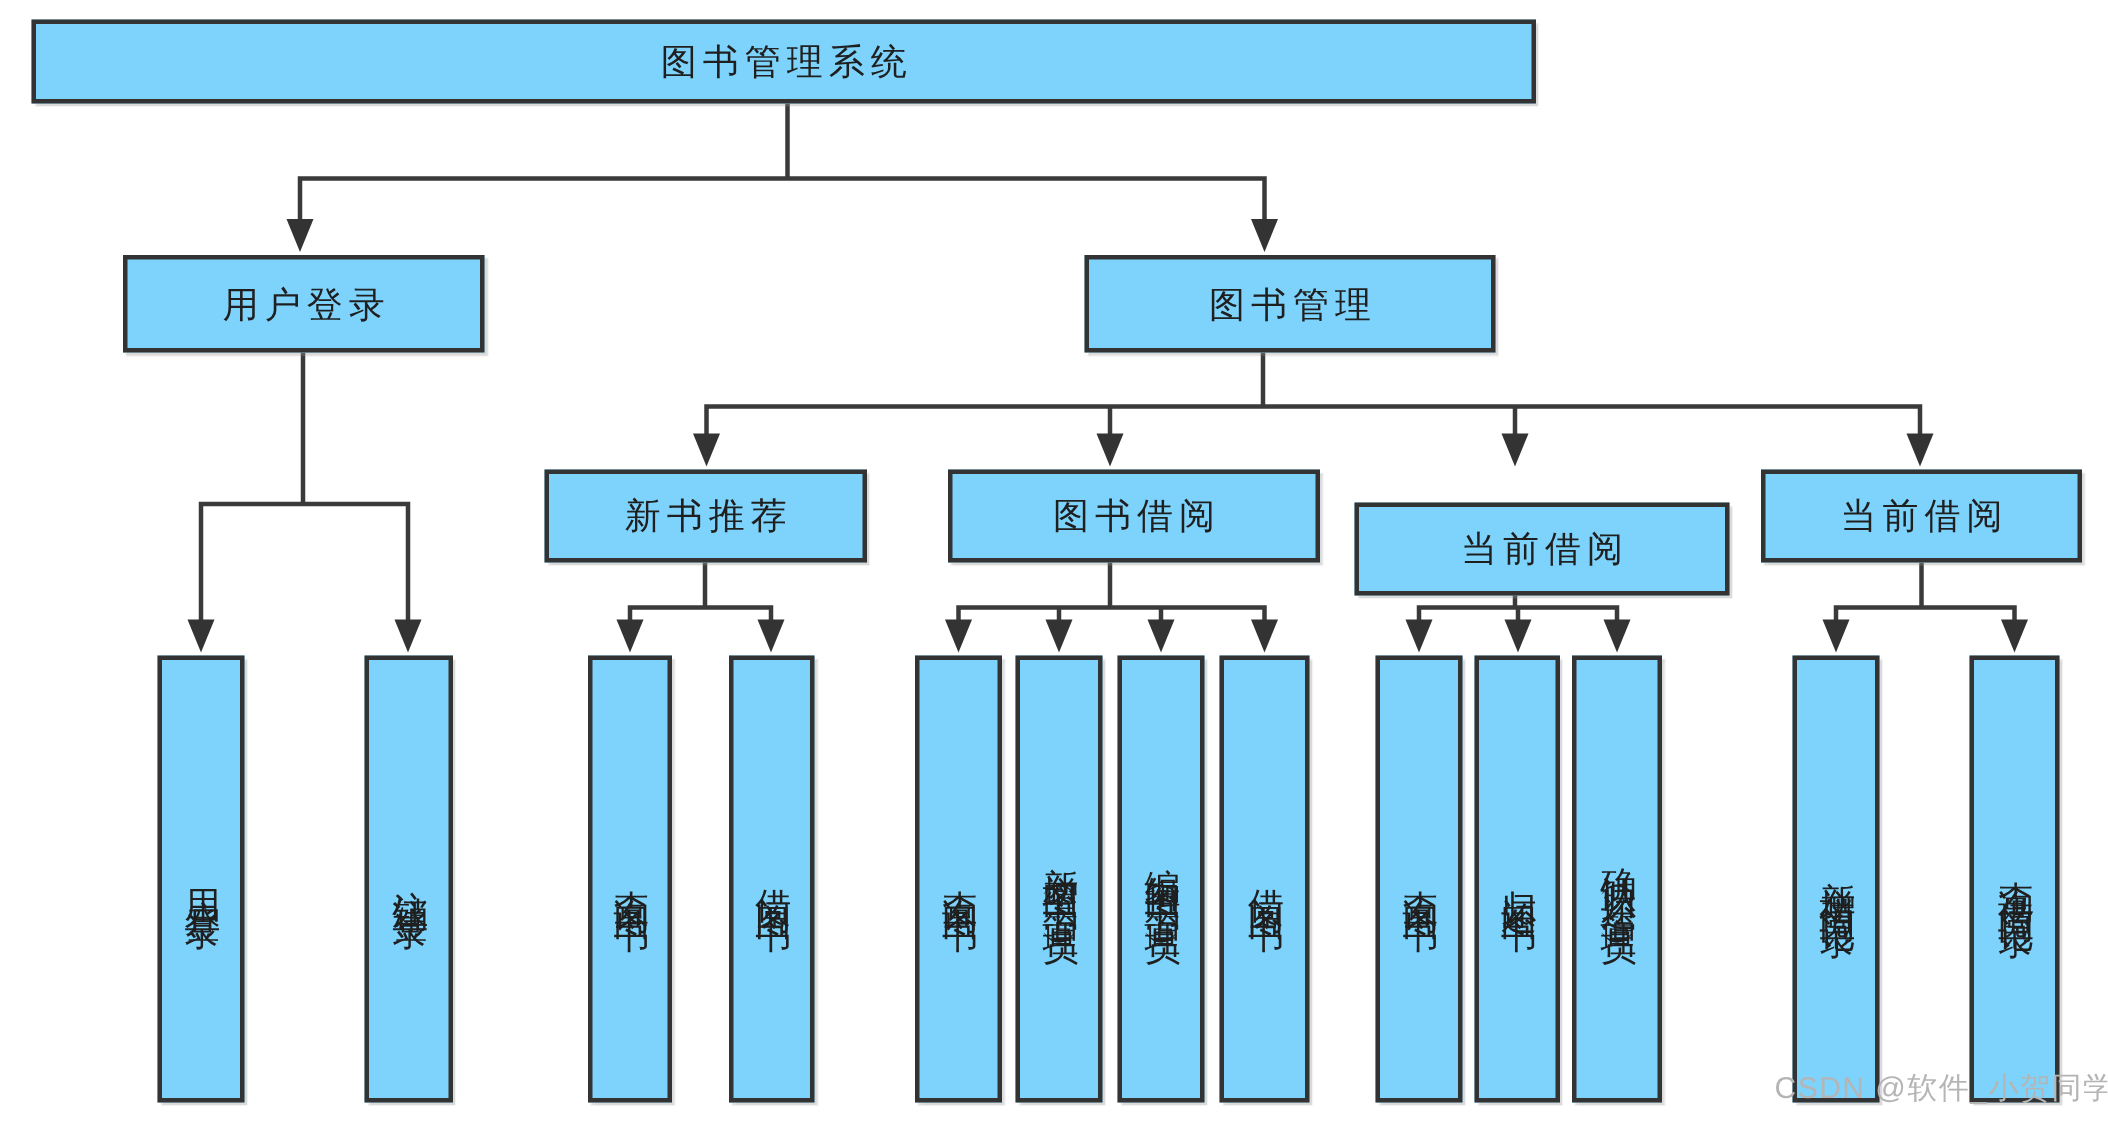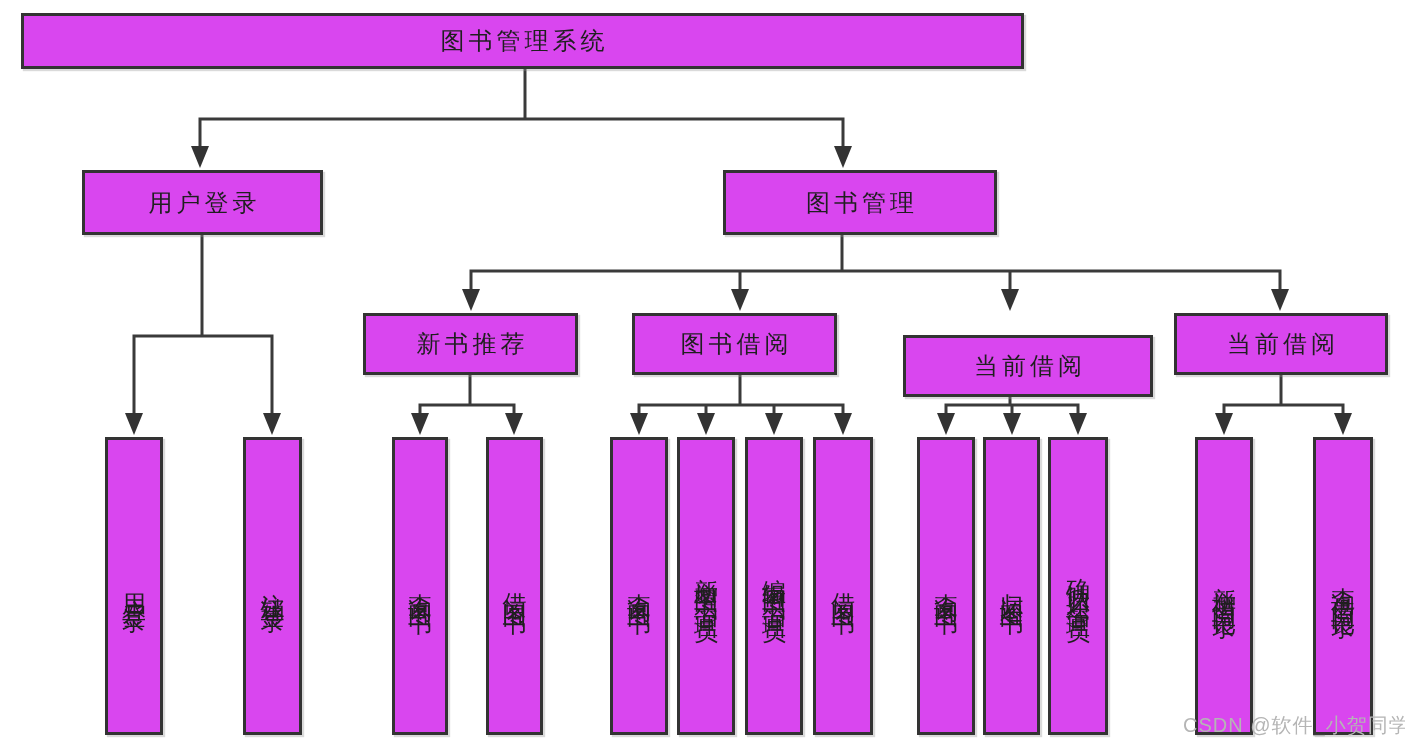--- a/index.html
+++ b/index.html
@@ -17,21 +17,21 @@
   }
   .connectors {
     position: absolute;
     left: 0;
     top: 0;
     z-index: 1;
   }
   .node {
     position: absolute;
     border: 3px solid #333333;
-    background: #d946ef;
+    background: #7dd3fc;
     display: flex;
     align-items: center;
     justify-content: center;
     z-index: 2;
     box-shadow: 2px 2px 1px rgba(150,150,150,0.35);
   }
   .node.root  { left: 21px;  top: 13px;  width: 1003px; height: 56px; }
   .node.l2    { top: 170px; height: 65px; }
   .node.l3    { top: 313px; height: 62px; }
   .node.leaf  { top: 437px; height: 298px; }
@@ -126,21 +126,21 @@
   <div class="node l2" style="left:82px;width:241px;">
     <span class="h-label">用户登录</span>
   </div>
   <div class="node l2" style="left:723px;width:274px;">
     <span class="h-label">图书管理</span>
   </div>
 
   <div class="node l3" style="left:363px;width:215px;">
     <span class="h-label">新书推荐</span>
   </div>
-  <div class="node l3" style="left:632px;width:205px;">
+  <div class="node l3" style="left:632px;width:248px;">
     <span class="h-label">图书借阅</span>
   </div>
   <div class="node l3" style="left:903px;width:250px;margin-top:22px;">
     <span class="h-label">当前借阅</span>
   </div>
   <div class="node l3" style="left:1174px;width:214px;">
     <span class="h-label">当前借阅</span>
   </div>
 
   <div class="node leaf" style="left:105px;width:58px;">

